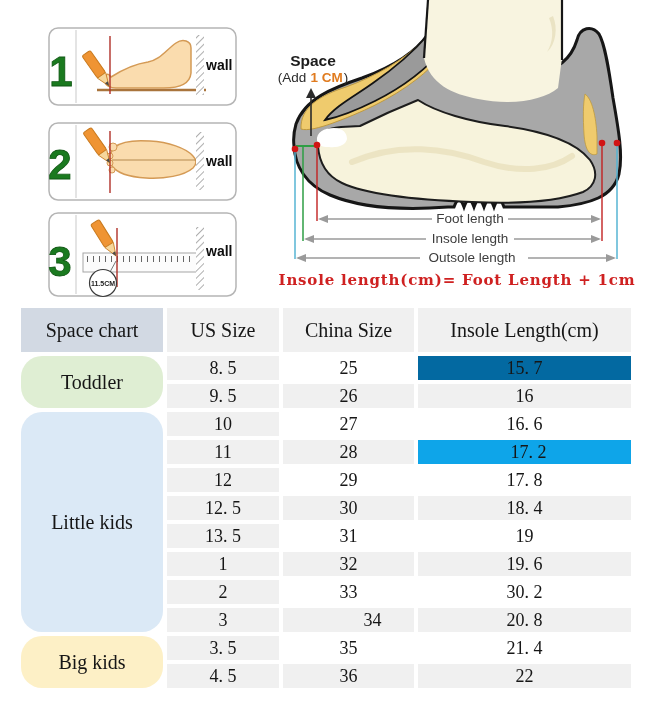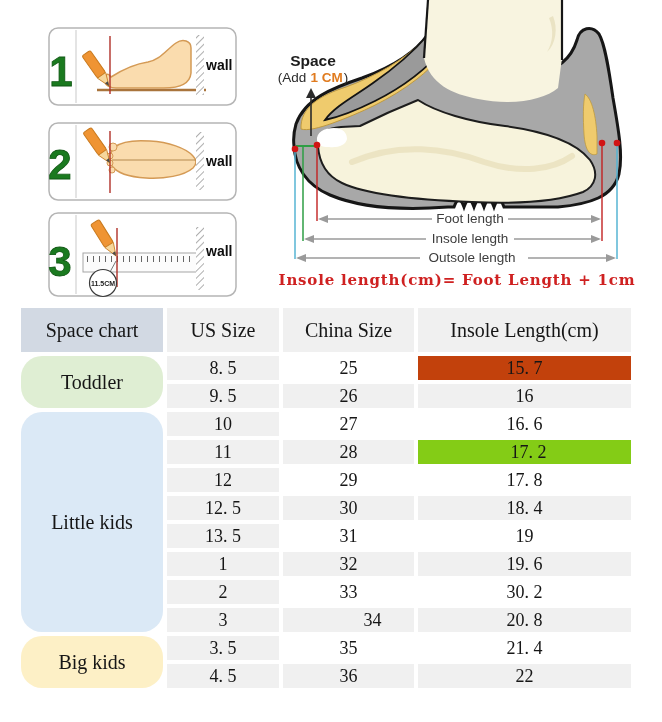--- a/index.html
+++ b/index.html
@@ -148,37 +148,37 @@
         <tr>
           <td class="hcell" style="background: rgb(210, 217, 227);">Space chart</td>
           <td class="hcell" style="background: rgb(240, 240, 240);">US Size</td>
           <td class="hcell" style="background: rgb(240, 240, 240);">China Size</td>
           <td class="hcell" style="background: rgb(240, 240, 240);">Insole Length(cm)</td>
         </tr>
         <tr>
           <td rowspan="2" class="gcell" style="background: rgb(223, 238, 211);">Toddler</td>
           <td class="dcell" style="background: rgb(240, 240, 240);">8. 5</td>
           <td class="dcell" style="background: rgb(255, 255, 255);">25</td>
-          <td class="dcell" style="background: #c2410c;">15. 7</td>
+          <td class="dcell" style="background: #0369a1;">15. 7</td>
         </tr>
         <tr>
           <td class="dcell" style="background: rgb(240, 240, 240);">9. 5</td>
           <td class="dcell" style="background: rgb(240, 240, 240);">26</td>
           <td class="dcell" style="background: rgb(240, 240, 240);">16</td>
         </tr>
         <tr>
           <td rowspan="8" class="gcell" style="background: rgb(219, 233, 246);">Little kids</td>
           <td class="dcell" style="background: rgb(240, 240, 240);">10</td>
           <td class="dcell" style="background: rgb(255, 255, 255);">27</td>
           <td class="dcell" style="background: rgb(255, 255, 255);">16. 6</td>
         </tr>
         <tr>
           <td class="dcell" style="background: rgb(240, 240, 240);">11</td>
           <td class="dcell" style="background: rgb(240, 240, 240);">28</td>
-          <td class="dcell" style="background: #84cc16; padding-left: 8px;">17. 2</td>
+          <td class="dcell" style="background: #0ea5e9; padding-left: 8px;">17. 2</td>
         </tr>
         <tr>
           <td class="dcell" style="background: rgb(240, 240, 240);">12</td>
           <td class="dcell" style="background: rgb(255, 255, 255);">29</td>
           <td class="dcell" style="background: rgb(255, 255, 255);">17. 8</td>
         </tr>
         <tr>
           <td class="dcell" style="background: rgb(240, 240, 240);">12. 5</td>
           <td class="dcell" style="background: rgb(240, 240, 240);">30</td>
           <td class="dcell" style="background: rgb(240, 240, 240);">18. 4</td>

